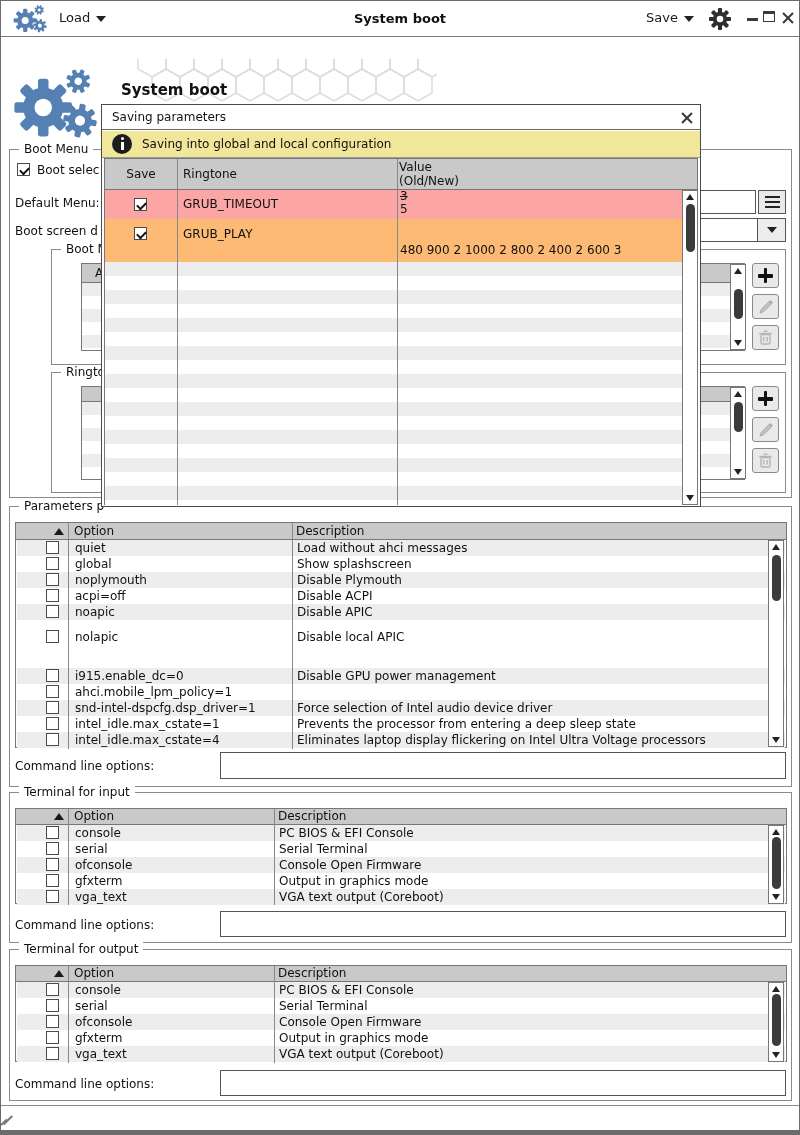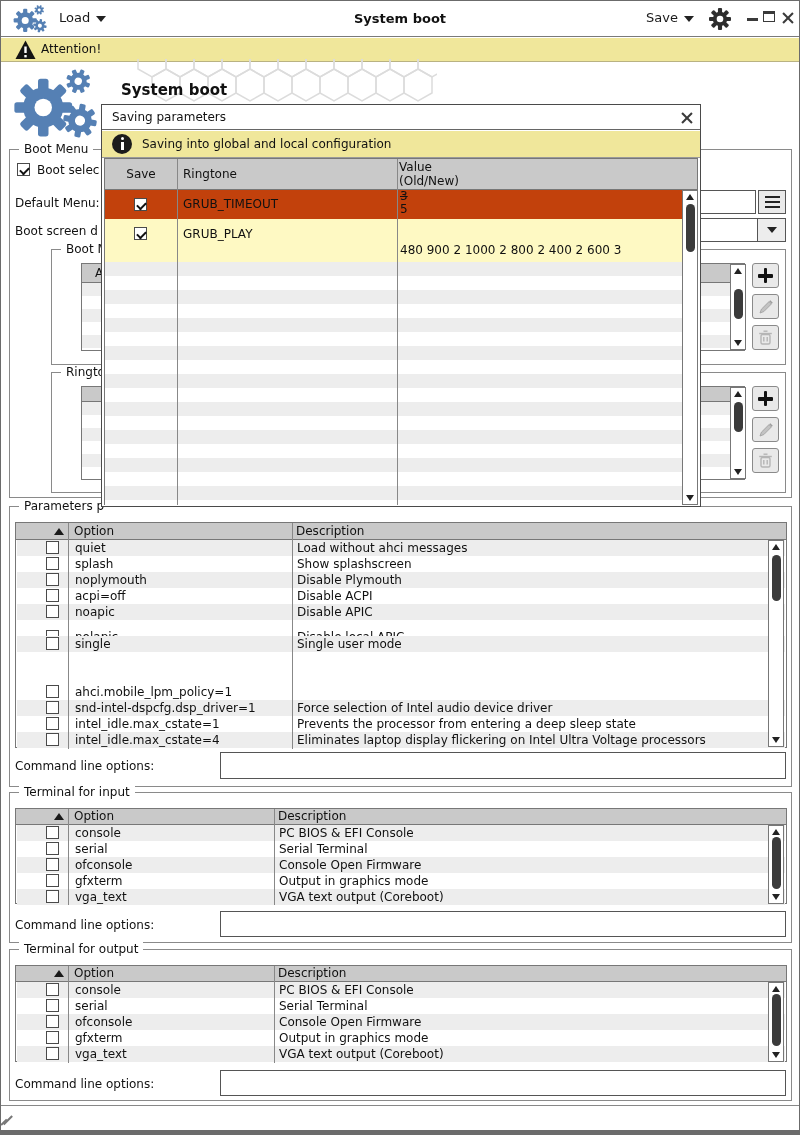--- a/index.html
+++ b/index.html
@@ -133,28 +133,20 @@
         <circle r="10.5"></circle>
           <circle r="4.8" fill="#fff"></circle>
       </g>
     </svg>
     <div class="abs mini" style="left:746px;top:17px"></div>
     <div class="abs maxi" style="left:762px;top:10px"></div>
     <div class="abs xmark" style="left:780px;top:10px"></div>
   </div>
 
   
-  <div id="attnbar">
-    <svg class="abs" style="left:14px;top:2px" width="21" height="20" viewBox="0 0 21 20">
-      <polygon points="10.5,0.5 20.5,19 0.5,19" fill="#141414"></polygon>
-      <rect x="9.3" y="6.5" width="2.4" height="6.5" fill="#fff"></rect>
-      <rect x="9.3" y="15" width="2.4" height="2.4" fill="#fff"></rect>
-    </svg>
-    <span class="abs" style="left:40px;top:4px">Attention!</span>
-  </div>
 
   
   <svg class="abs" style="left:136px;top:58px" width="300" height="44" viewBox="0 0 300 44">
     <defs>
         <polygon id="hex" points="0,-16 14,-8 14,8 0,16 -14,8 -14,-8" fill="none" stroke="#dcdcdc" stroke-width="1.5"></polygon>
       </defs>
     <use href="#hex" x="15" y="2"></use>
       <use href="#hex" x="43" y="2"></use>
       <use href="#hex" x="71" y="2"></use>
       <use href="#hex" x="99" y="2"></use>
@@ -311,26 +303,26 @@
   
   <div class="fset" style="left:8px;top:505px;width:783px;height:281px"></div>
   <span class="legend" style="left:18px;top:498px">Parameters p</span>
   <div class="gridbox" style="left:14px;top:521px;width:772px;height:226px">
     <div class="ghead" style="height:17px">
       <span class="abs sort-up" style="left:38px;top:5px"></span>
       <span class="abs" style="left:58px;top:1px">Option</span>
       <span class="abs" style="left:280px;top:1px">Description</span>
     </div>
     <div class="trow shade" style="top:17px"><span class="abs cb" style="left:29px;top:1px"></span><span class="abs" style="left:58px">quiet</span><span class="abs" style="left:280px">Load without ahci messages</span></div>
-    <div class="trow" style="top:33px"><span class="abs cb" style="left:29px;top:1px"></span><span class="abs" style="left:58px">splash</span><span class="abs" style="left:280px">Show splashscreen</span></div>
+    <div class="trow" style="top:33px"><span class="abs cb" style="left:29px;top:1px"></span><span class="abs" style="left:58px">global</span><span class="abs" style="left:280px">Show splashscreen</span></div>
     <div class="trow" style="top:65px"><span class="abs cb" style="left:29px;top:1px"></span><span class="abs" style="left:58px">acpi=off</span><span class="abs" style="left:280px">Disable ACPI</span></div>
     <div class="trow shade" style="top:49px"><span class="abs cb" style="left:29px;top:1px"></span><span class="abs" style="left:58px">noplymouth</span><span class="abs" style="left:280px">Disable Plymouth</span></div>
     <div class="trow shade" style="top:81px"><span class="abs cb" style="left:29px;top:1px"></span><span class="abs" style="left:58px">noapic</span><span class="abs" style="left:280px">Disable APIC</span></div>
     <div class="trow" style="top:106px"><span class="abs cb" style="left:29px;top:1px"></span><span class="abs" style="left:58px">nolapic</span><span class="abs" style="left:280px">Disable local APIC</span></div>
-    <div class="trow shade" style="top:113px"><span class="abs cb" style="left:29px;top:1px"></span><span class="abs" style="left:58px">single</span><span class="abs" style="left:280px">Single user mode</span></div>
+    <div class="trow shade" style="top:145px"><span class="abs cb" style="left:29px;top:1px"></span><span class="abs" style="left:58px">i915.enable_dc=0</span><span class="abs" style="left:280px">Disable GPU power management</span></div>
     <div class="trow" style="top:161px"><span class="abs cb" style="left:29px;top:1px"></span><span class="abs" style="left:58px">ahci.mobile_lpm_policy=1</span></div>
     <div class="trow shade" style="top:177px"><span class="abs cb" style="left:29px;top:1px"></span><span class="abs" style="left:58px">snd-intel-dspcfg.dsp_driver=1</span><span class="abs" style="left:280px">Force selection of Intel audio device driver</span></div>
     <div class="trow" style="top:193px"><span class="abs cb" style="left:29px;top:1px"></span><span class="abs" style="left:58px">intel_idle.max_cstate=1</span><span class="abs" style="left:280px">Prevents the processor from entering a deep sleep state</span></div>
     <div class="trow shade" style="top:209px"><span class="abs cb" style="left:29px;top:1px"></span><span class="abs" style="left:58px">intel_idle.max_cstate=4</span><span class="abs" style="left:280px">Eliminates laptop display flickering on Intel Ultra Voltage processors</span></div>
     <div class="vline" style="left:52px;height:226px"></div>
     <div class="vline" style="left:276px;height:226px"></div>
   </div>
   <div class="sbar" style="left:767px;top:539px;height:207px">
     <span class="tri-u"></span>
     <span class="sthumb" style="top:14px;height:46px"></span>
@@ -405,27 +397,27 @@
       <div class="infoic abs" style="left:10px;top:3px"></div>
       <span class="abs" style="left:40px;top:6px">Saving into global and local configuration</span>
     </div>
     <div id="dlg-table">
       <div class="ghead" style="height:31px">
         <span class="abs" style="left:0;top:8px;width:72px;text-align:center">Save</span>
         <span class="abs" style="left:78px;top:8px">Ringtone</span>
         <span class="abs" style="left:294px;top:1px">Value</span>
         <span class="abs" style="left:294px;top:15px">(Old/New)</span>
       </div>
-      <div class="abs" style="left:0;top:31px;width:578px;height:29px;background:#c2410c">
+      <div class="abs" style="left:0;top:31px;width:578px;height:29px;background:#fca5a5">
         <span class="abs cb checked" style="left:29px;top:8px"></span>
         <span class="abs" style="left:78px;top:7px">GRUB_TIMEOUT</span>
         <span class="abs strike" style="left:295px;top:0;line-height:13px">3</span>
         <span class="abs" style="left:295px;top:13px;line-height:13px">5</span>
       </div>
-      <div class="abs" style="left:0;top:60px;width:578px;height:43px;background:#fef9c3">
+      <div class="abs" style="left:0;top:60px;width:578px;height:43px;background:#fdba74">
         <span class="abs cb checked" style="left:29px;top:8px"></span>
         <span class="abs" style="left:78px;top:8px">GRUB_PLAY</span>
         <span class="abs strike" style="left:295px;top:2px;line-height:13px"></span>
         <span class="abs" style="left:295px;top:25px;line-height:13px">480 900 2 1000 2 800 2 400 2 600 3</span>
       </div>
       <div class="abs stripes14" style="left:0;top:103px;width:578px;height:243px"></div>
       <div class="vline" style="left:72px;height:346px"></div>
       <div class="vline" style="left:292px;height:346px"></div>
       <div class="sbar" style="left:577px;top:31px;height:315px;width:16px">
         <span class="tri-u"></span>

